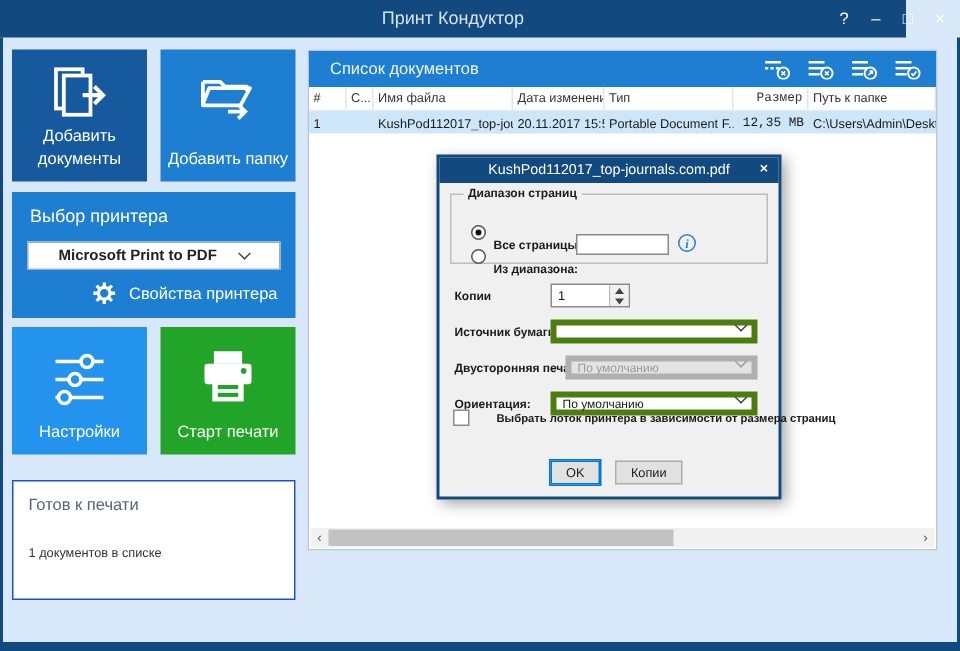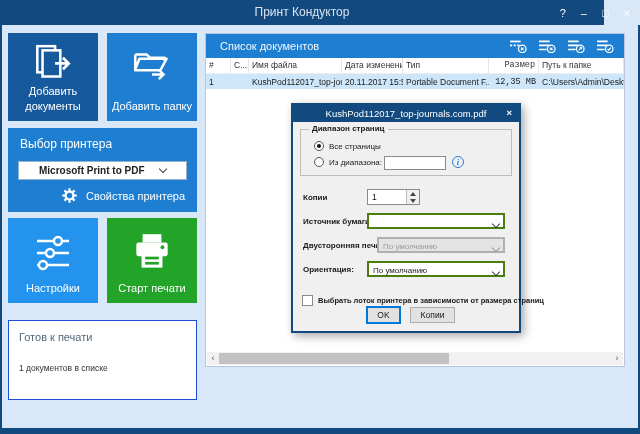--- a/index.html
+++ b/index.html
@@ -63,39 +63,39 @@
   #dialog { position:absolute; left:291px; top:103px; width:230px; height:230px; background:#f0f0f0;
             border:2px solid #12497e; box-shadow:3px 3px 9px rgba(0,0,0,.35); z-index:10; }
   .dlg-title { position:relative; height:17px; background:#12497e; color:#fff; font-size:9.5px;
                display:flex; align-items:center; justify-content:center; }
   .dlg-close { position:absolute; right:7px; top:0; line-height:16px; font-size:9.5px; font-weight:bold; cursor:pointer; }
   .groupbox { position:absolute; left:7px; top:24px; width:212px; height:47px; border:1px solid #bdbdbd; }
   .gb-label { position:absolute; top:-6px; left:8px; background:#f0f0f0; padding:0 3px; font-size:8px; font-weight:bold; color:#1a1a1a; }
   .radio-row { position:absolute; left:13px; display:flex; align-items:center; gap:5px; cursor:pointer; }
   .radio { width:10px; height:10px; border:1px solid #555; border-radius:50%; background:#fff; position:relative; flex:none; }
   .radio.checked::after { content:""; position:absolute; inset:2px; border-radius:50%; background:#111; }
-  .rlabel { font-size:8px; font-weight:normal; color:#1a1a1a; }
+  .rlabel { font-size:8px; font-weight:bold; color:#1a1a1a;margin-top:18px; }
   .range-input { position:absolute; left:83px; top:26px; width:62px; height:14px; background:#fff; border:1px solid #8a8a8a; cursor:text; }
   .info { position:absolute; left:151px; top:26px; width:12px; height:12px; border:1.4px solid #2b7cd3; border-radius:50%;
           color:#2b7cd3; font-size:8.5px; font-family:"Liberation Serif", serif; font-style:italic; font-weight:bold;
           display:flex; align-items:center; justify-content:center; }
   .drow { position:absolute; left:10px; right:7px; height:16px; }
   .dlabel { position:absolute; left:0; top:4px; font-size:8px; font-weight:bold; color:#1a1a1a; white-space:nowrap; }
   .field { position:absolute; left:64px; width:138px; height:16px; }
-  .select { background:#fff; border:2px solid #4d7c0f; display:flex; align-items:flex-end; justify-content:space-between;
+  .select { background:#fff; border:4px solid #4d7c0f; display:flex; align-items:flex-start; justify-content:space-between;
             padding:0 4px; font-size:8px; color:#1a1a1a; cursor:pointer; height:100%; }
   .select.disabled { background:#e3e3e3; border-color:#b0b0b0; color:#9a9a9a; cursor:default; }
   .select.disabled .chev { border-color:#9a9a9a; }
   .spinner { position:absolute; left:64px; width:53px; height:16px; background:#fff; border:1px solid #8a8a8a; display:flex; }
   .spin-val { flex:1; font-size:8.5px; color:#111; padding:2px 0 0 4px; }
   .spin-btns { width:13px; border-left:1px solid #bdbdbd; display:flex; flex-direction:column; }
   .spin-btns > div { flex:1; background:#f0f0f0; display:flex; align-items:center; justify-content:center; cursor:pointer; }
   .tri-up { width:0; height:0; border-left:3px solid transparent; border-right:3px solid transparent; border-bottom:4px solid #444; }
   .tri-dn { width:0; height:0; border-left:3px solid transparent; border-right:3px solid transparent; border-top:4px solid #444; }
-  .cb-row { position:absolute; left:9px; top:190px; display:flex; align-items:center; gap:5px; cursor:pointer; }
+  .cb-row { position:absolute; left:9px; top:168px; display:flex; align-items:center; gap:18px; cursor:pointer; }
   .checkbox { width:11px; height:11px; background:#fff; border:1px solid #8a8a8a; flex:none; }
   .cb-label { font-size:7.5px; font-weight:bold; color:#1a1a1a; white-space:nowrap; }
   .btn { position:absolute; top:202px; height:16px; background:#e1e1e1; border:1px solid #adadad; font-size:8.5px; color:#1a1a1a;
          display:flex; align-items:center; justify-content:center; cursor:pointer; }
   #btn-ok { left:74px; width:33px; border-color:#0078d7; box-shadow:0 0 0 1px #0078d7; }
   #btn-cancel { left:117px; width:45px; }
 </style>
 </head>
 <body>
 

